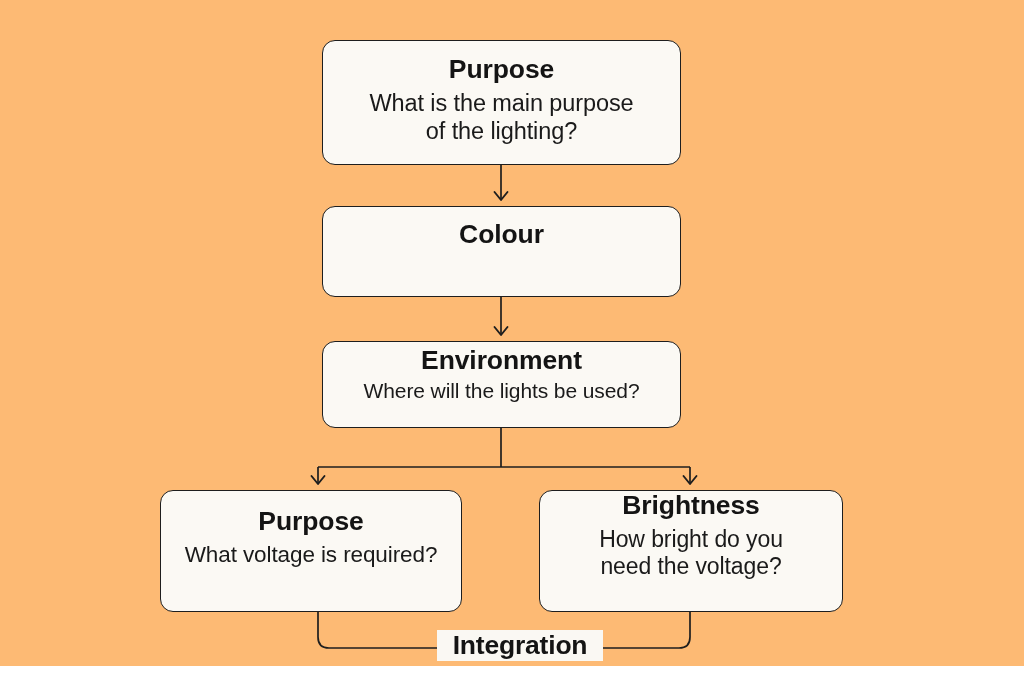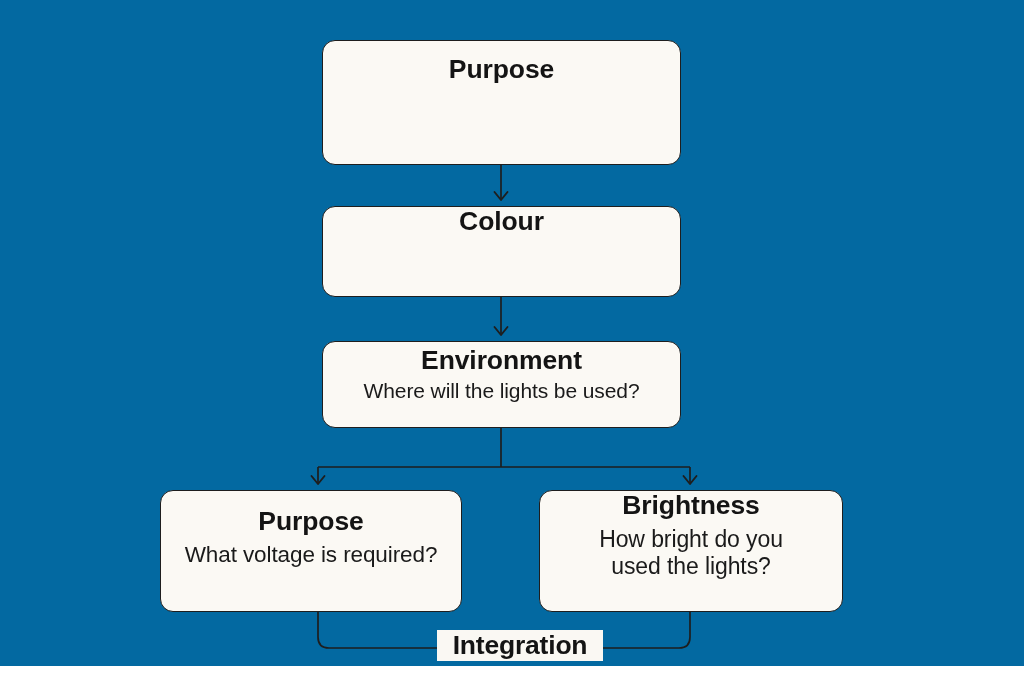--- a/index.html
+++ b/index.html
@@ -9,21 +9,21 @@
   body {
     width: 1024px;
     height: 683px;
     overflow: hidden;
     font-family: "Liberation Sans", sans-serif;
   }
   #canvas {
     position: relative;
     width: 1024px;
     height: 666px;
-    background: #0369a1;
+    background: #fdba74;
   }
   #edges {
     position: absolute;
     left: 0;
     top: 0;
     width: 1024px;
     height: 683px;
     pointer-events: none;
   }
   .node {
@@ -53,20 +53,21 @@
   
   #node-purpose {
     left: 322px; top: 40px; width: 359px; height: 125px;
     padding-top: 14px;
   }
   #node-purpose .title { font-size: 26.5px; }
   #node-purpose .desc  { font-size: 23.5px; margin-top: 6px; }
 
   #node-colour {
     left: 322px; top: 206px; width: 359px; height: 91px;
+    padding-top: 13px;
   }
   #node-colour .title { font-size: 26.5px; }
   #node-colour .desc  { font-size: 23.5px; margin-top: 6px; }
 
   #node-environment {
     left: 322px; top: 341px; width: 359px; height: 87px;
     padding-top: 4px;
   }
   #node-environment .title { font-size: 26.5px; }
   #node-environment .desc  { font-size: 21px; margin-top: 4px; }
@@ -127,41 +128,45 @@
     <g fill="none" stroke="#1E1E1E" stroke-width="1.9" stroke-linecap="round" stroke-linejoin="round">
       <path d="M494.5,192 L501,200 L507.5,192"></path>
       <path d="M494.5,327 L501,335 L507.5,327"></path>
       <path d="M311.5,476 L318,484 L324.5,476"></path>
       <path d="M683.5,476 L690,484 L696.5,476"></path>
     </g>
   </svg>
 
   <div class="node" id="node-purpose">
     <div class="title">Purpose</div>
+    <div class="desc">
+      <div>What is the main purpose</div>
+      <div>of the lighting?</div>
+    </div>
   </div>
 
   <div class="node" id="node-colour">
     <div class="title">Colour</div>
   </div>
 
   <div class="node" id="node-environment">
     <div class="title">Environment</div>
     <div class="desc">Where will the lights be used?</div>
   </div>
 
   <div class="node" id="node-voltage">
     <div class="title">Purpose</div>
     <div class="desc">What voltage is required?</div>
   </div>
 
   <div class="node" id="node-brightness">
     <div class="title">Brightness</div>
     <div class="desc">
       <div>How bright do you</div>
-      <div>used the lights?</div>
+      <div>need the voltage?</div>
     </div>
   </div>
 
   <div id="integration-label">
     <span>Integration</span>
   </div>
 
 </div>
 
 </body></html>

